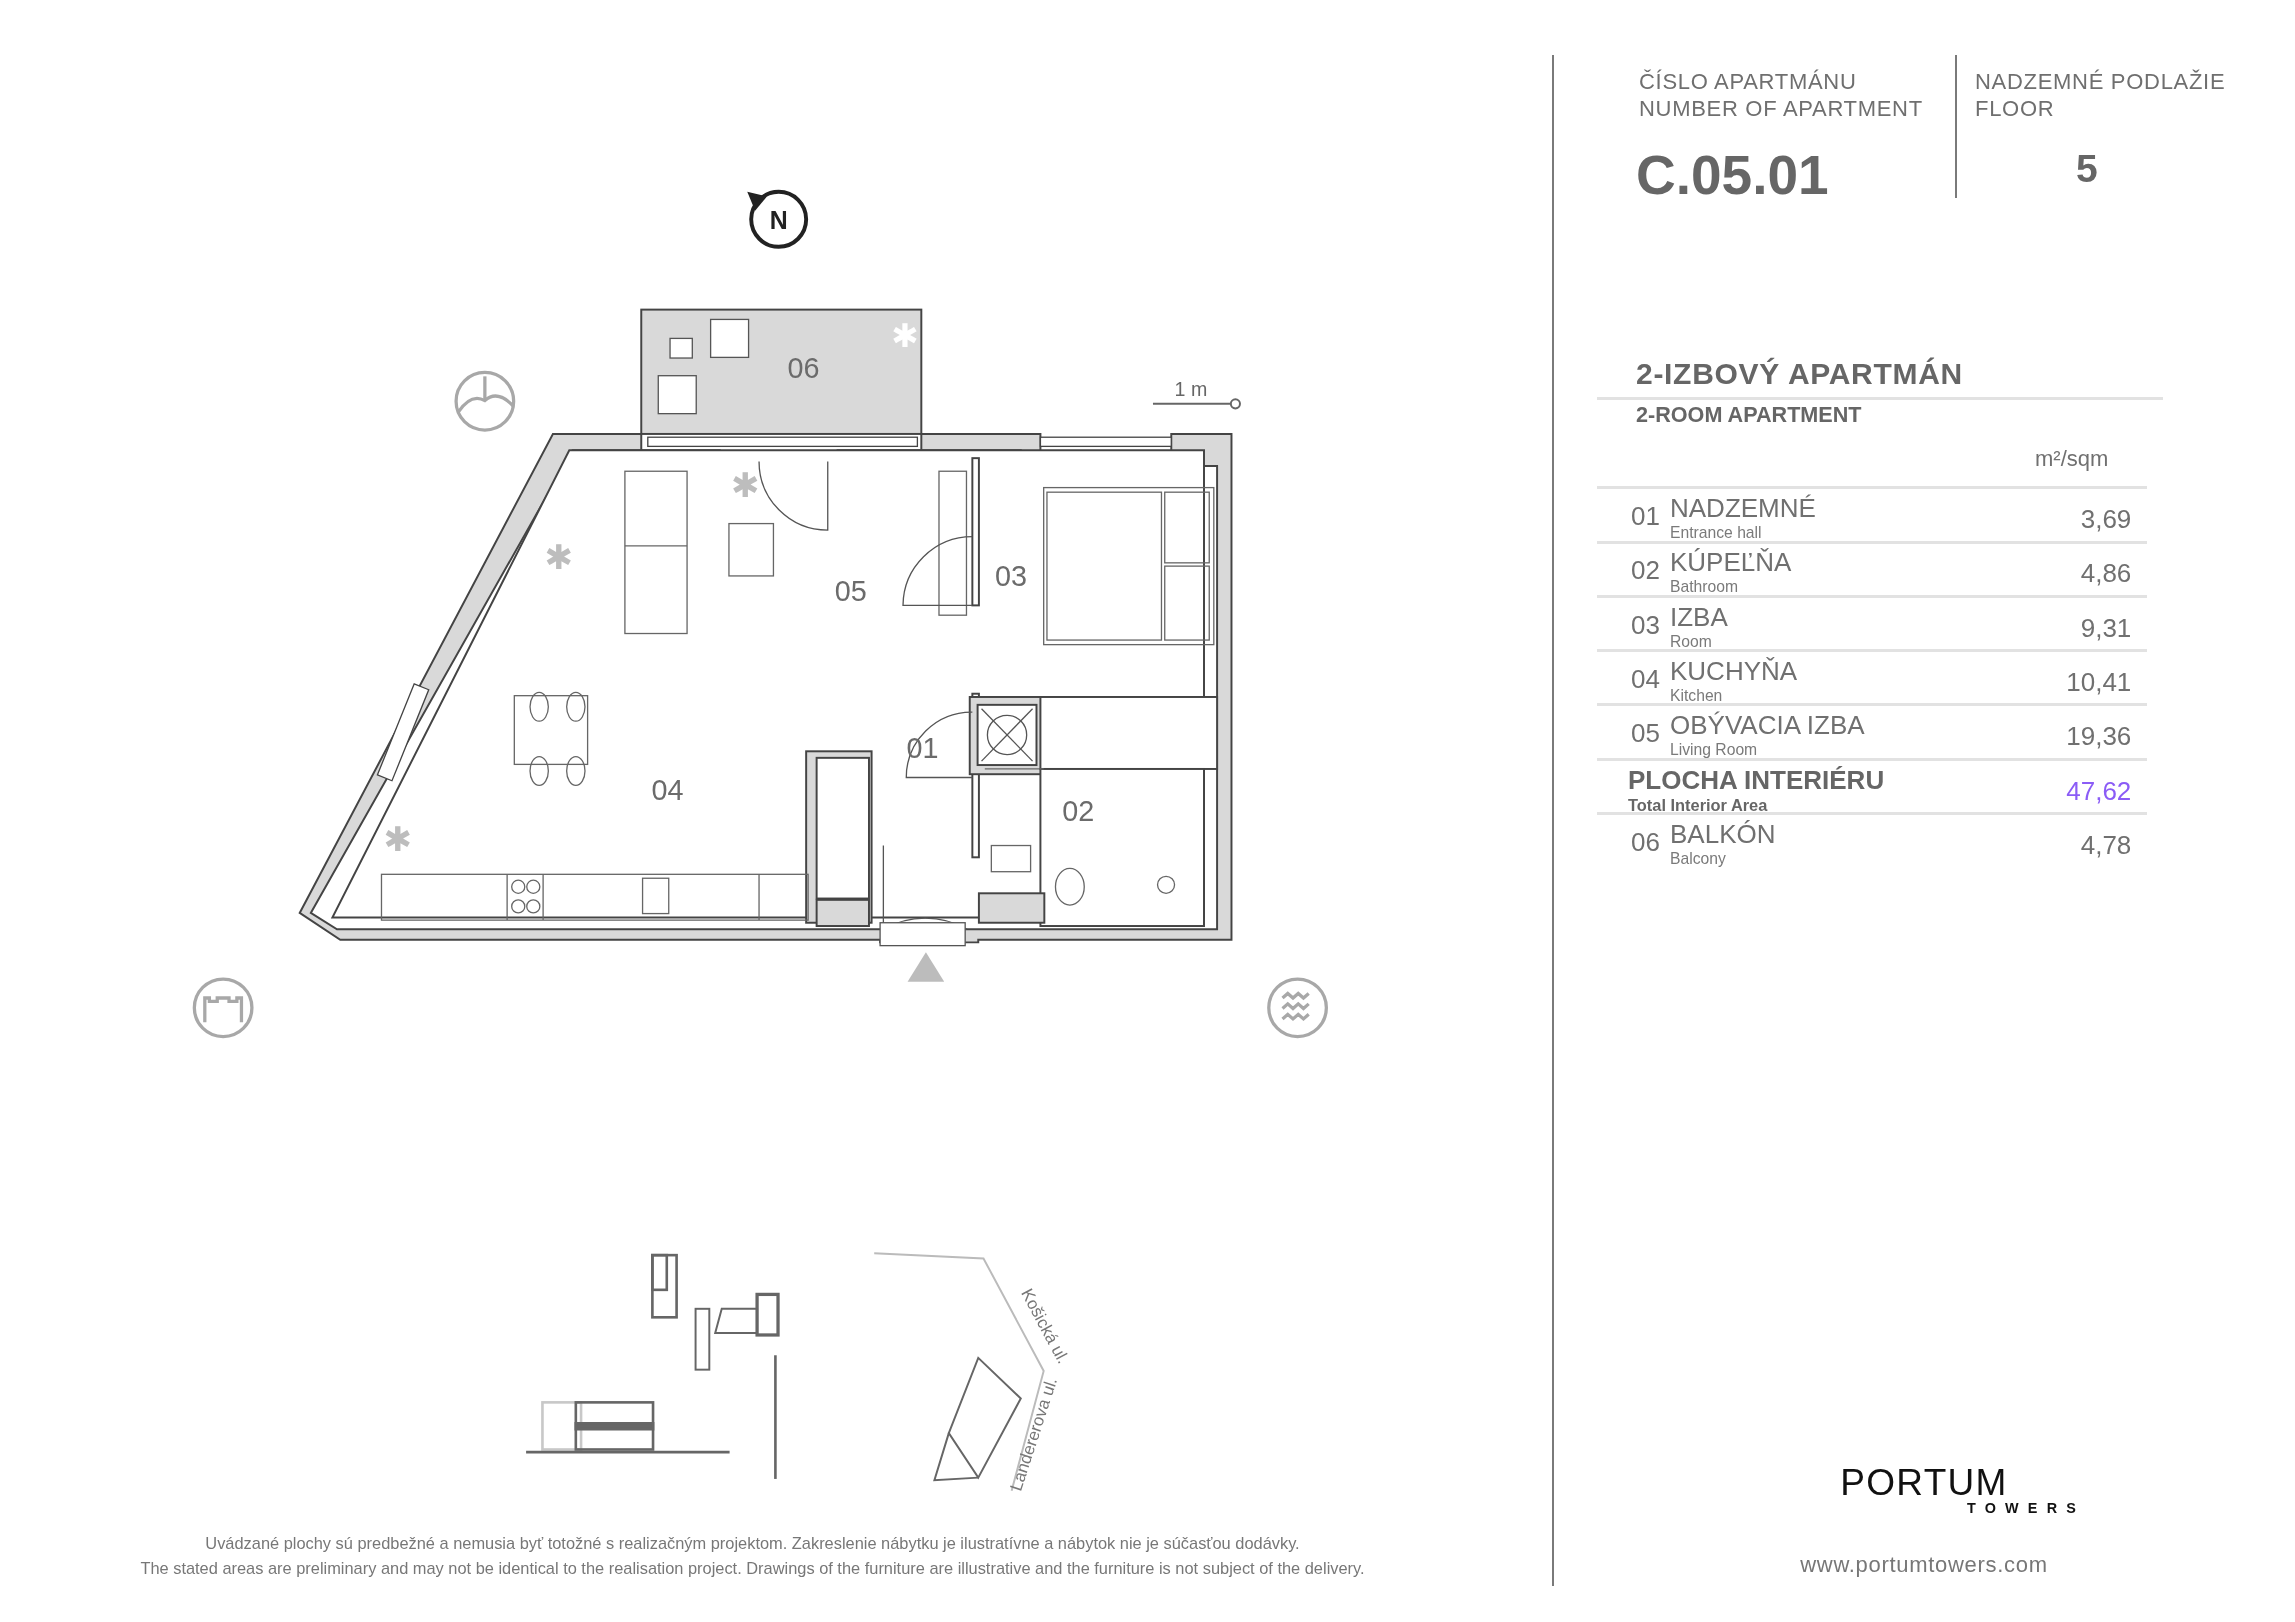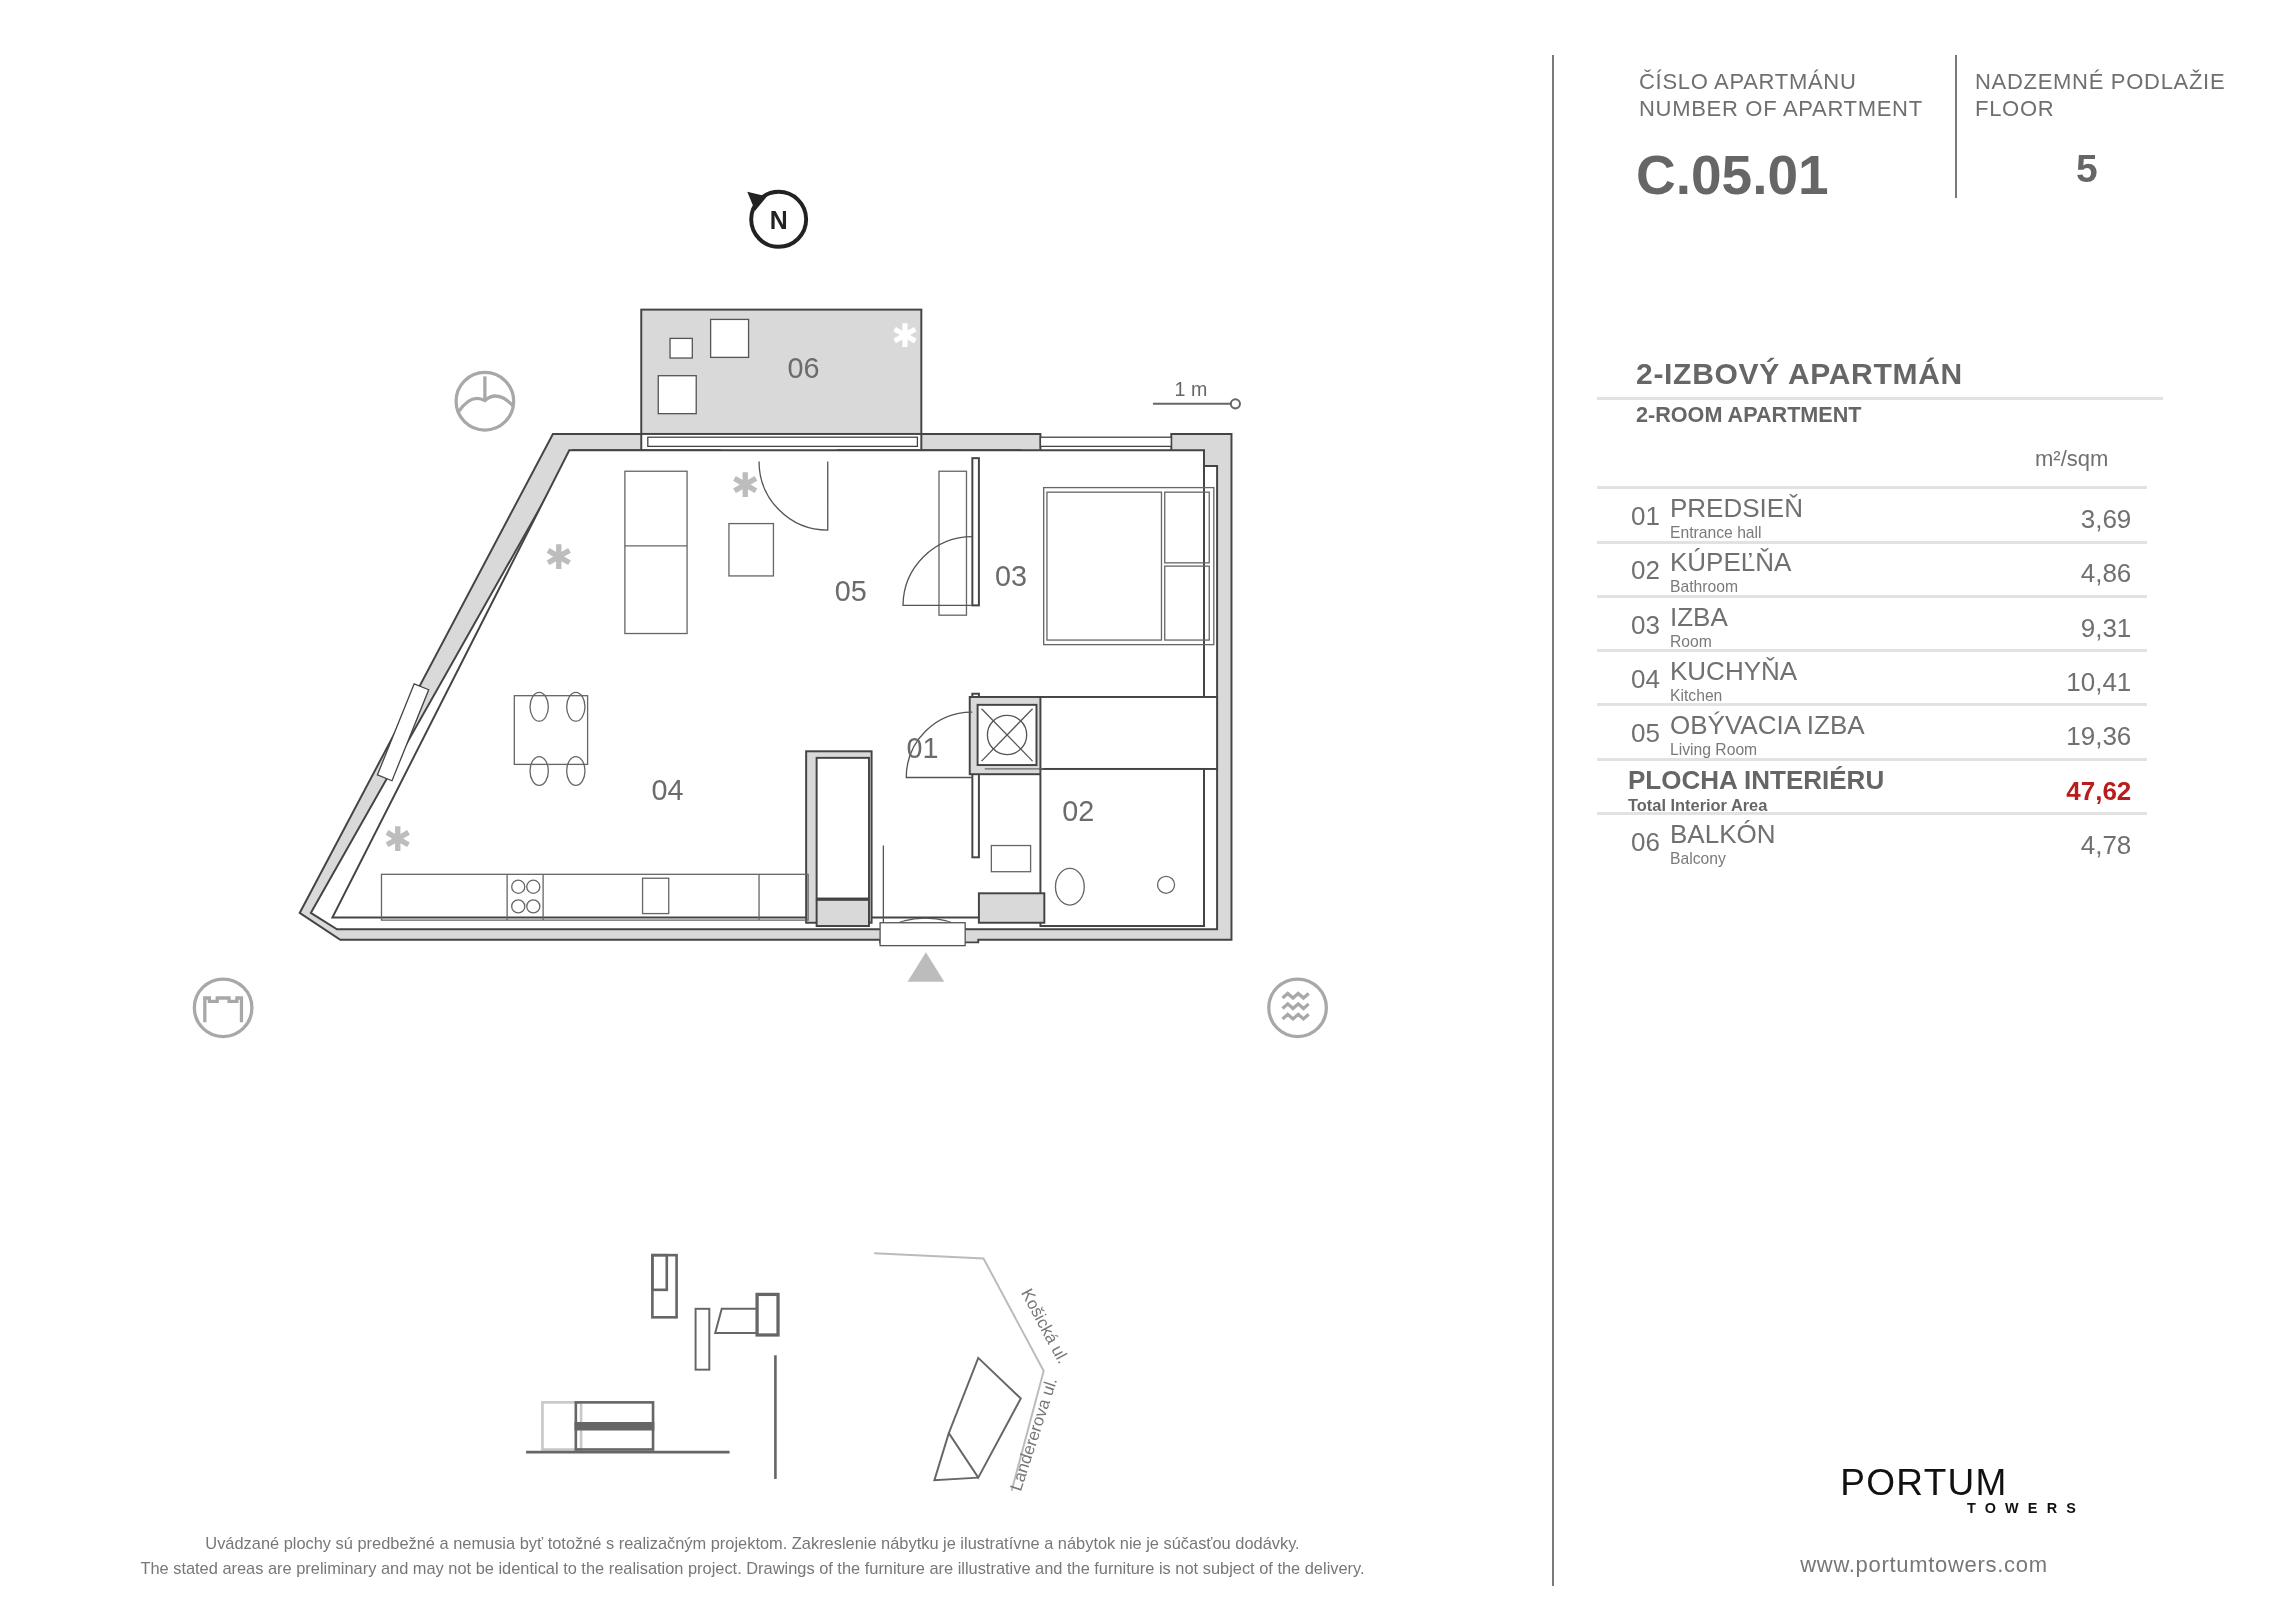--- a/index.html
+++ b/index.html
@@ -14,21 +14,21 @@
   .title2{left:1636px;top:402px;font-size:21.6px;font-weight:bold;color:#666;}
   .hl{position:absolute;left:1597px;height:2.6px;background:#e2e2e2;}
   .unit{left:2035px;top:446px;font-size:22px;color:#707070;text-align:center;}
   .row{position:absolute;left:1597px;width:550px;height:54px;}
   .row .num{position:absolute;left:34px;top:13px;font-size:26px;color:#707070;}
   .row .name{position:absolute;left:73px;top:5.2px;font-size:26px;color:#707070;}
   .row .sub{position:absolute;left:73px;top:36px;font-size:15.7px;color:#7a7a7a;}
   .row .val{position:absolute;right:15.7px;top:15.7px;font-size:26px;color:#707070;}
   .row.total .name{left:31px;font-weight:bold;color:#666;font-size:26px;}
   .row.total .sub{left:31px;font-weight:bold;color:#666;font-size:16.4px;}
-  .row.total .val{font-weight:bold;color:#b91c1c;}
+  .row.total .val{font-weight:normal;color:#8b5cf6;}
   .foot{left:0;width:1505px;text-align:center;font-size:16.4px;color:#777;}
   .logo-word{left:1741px;width:366px;text-align:center;top:1462px;font-size:37px;color:#111;letter-spacing:1.3px;}
   .logo-sub{left:1843px;width:366px;text-align:center;top:1500px;font-size:14.4px;font-weight:bold;color:#111;letter-spacing:9.2px;}
   .url{left:1741px;width:366px;text-align:center;top:1552px;font-size:22px;color:#777;letter-spacing:0.7px;}
   .roomlbl{font-family:"Liberation Sans",sans-serif;font-size:44px;fill:#6b6b6b;}
 </style>
 </head>
 <body>
 
 <svg class="plan" viewBox="0 0 2300 2480" xmlns="http://www.w3.org/2000/svg">
@@ -189,21 +189,21 @@
 <div class="abs" style="left:2076px;top:147px;font-size:39px;font-weight:bold;color:#666;">5</div>
 
 <div class="abs title1">2-IZBOVÝ APARTMÁN</div>
 <div class="hl" style="top:397px;width:566px;"></div>
 <div class="abs title2">2-ROOM APARTMENT</div>
 <div class="abs unit">m²/sqm</div>
 <div class="hl" style="top:486px;width:550px;"></div>
 
 <div class="row" style="top:488px;">
   <span class="num">01</span>
-    <span class="name">PREDSIEŇ</span>
+    <span class="name">NADZEMNÉ</span>
     <span class="sub">Entrance hall</span>
     <span class="val">3,69</span>
 </div>
 <div class="hl" style="top:541px;width:550px;"></div>
 <div class="row" style="top:542px;">
   <span class="num">02</span>
     <span class="name">KÚPEĽŇA</span>
     <span class="sub">Bathroom</span>
     <span class="val">4,86</span>
 </div>

